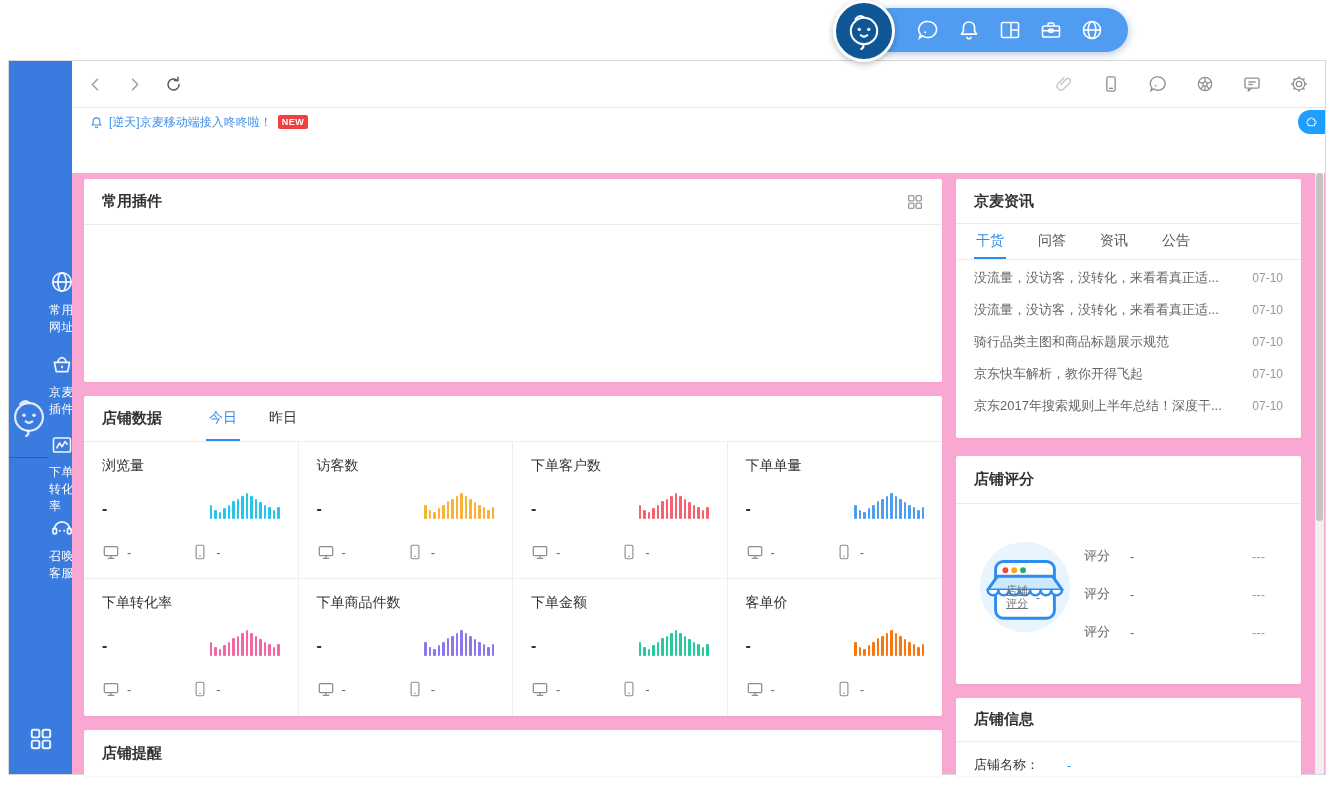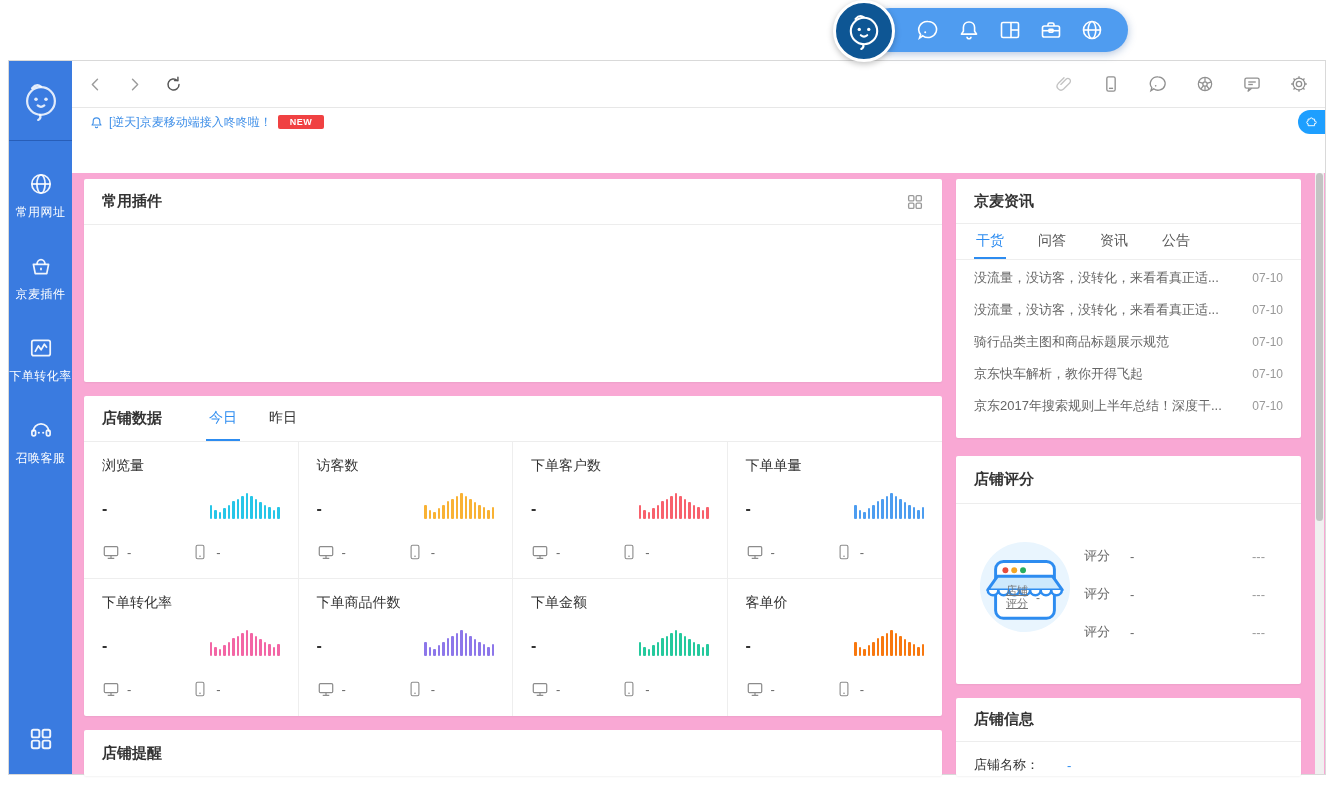--- a/index.html
+++ b/index.html
@@ -9,21 +9,21 @@
   
   .float-pill { position:absolute; left:868px; top:8px; width:260px; height:44px; background:#4f9cf0; border-radius:24px; display:flex; align-items:center; padding-left:48px; gap:17px; box-shadow:0 2px 8px rgba(31,82,159,.35); z-index:5; }
   .pill-icon { width:24px; height:24px; color:#fff; cursor:pointer; }
   .robot-badge { position:absolute; left:833px; top:0; width:62px; height:62px; border-radius:50%; background:#0e5694; border:3px solid #fff; display:flex; align-items:center; justify-content:center; z-index:6; box-shadow:0 2px 6px rgba(0,0,0,.25); cursor:pointer; }
   .robot-badge svg { width:38px; height:38px; color:#fff; }
 
   
   .app-window { position:absolute; left:8px; top:60px; width:1318px; height:715px; background:#fff; border:1px solid #d9d9d9; }
 
   
-  .sidebar { position:absolute; left:0; top:0; bottom:0; width:63px; background:#3a7be0; display:flex; flex-direction:column; align-items:center; }
+  .sidebar { position:absolute; left:0; top:0; bottom:0; width:63px; background:#3a7be0; display:flex; flex-direction:row; align-items:center; }
   .sb-logo { height:80px; width:100%; display:flex; align-items:center; justify-content:center; border-bottom:1px solid rgba(10,40,110,.35); }
   .sb-logo svg { width:40px; height:40px; color:rgba(255,255,255,.85); }
   .sb-nav { padding-top:30px; width:100%; }
   .sb-item { height:82px; display:flex; flex-direction:column; align-items:center; cursor:pointer; color:#fff; }
   .sb-item svg { width:26px; height:26px; color:rgba(255,255,255,.92); }
   .sb-item span { font-size:12px; margin-top:7px; letter-spacing:.5px; }
   .sb-grid { position:absolute; bottom:22px; left:50%; transform:translateX(-50%); width:26px; height:26px; color:rgba(255,255,255,.92); cursor:pointer; }
 
   
   .win-main { position:absolute; left:63px; top:0; right:0; bottom:0; }
@@ -36,21 +36,21 @@
   .nav-left { display:flex; align-items:center; gap:20px; }
   .nav-ico { width:19px; height:19px; color:#9b9b9b; cursor:pointer; }
   .nav-ico.dark { color:#555; }
   .nav-right { margin-left:auto; display:flex; align-items:center; gap:27px; }
   .nav-right .nav-ico { width:20px; height:20px; color:#909090; }
   .nav-ico.lite { color:#c3c3c3; }
 
   .notice-bar { position:relative; height:28px; display:flex; align-items:center; padding-left:17px; background:#fff; }
   .notice-bell { width:15px; height:15px; color:#3f8fe8; margin-right:5px; }
   .notice-text { font-size:12px; color:#3f8fe8; cursor:pointer; }
-  .badge-new { margin-left:6px; background:#f04142; color:#fff; font-size:9px; font-weight:bold; padding:2px 12px; border-radius:2px; letter-spacing:.5px; }
+  .badge-new { margin-left:6px; background:#f04142; color:#fff; font-size:9px; font-weight:bold; padding:2px 4px; border-radius:2px; letter-spacing:.5px; }
   .puzzle-btn { position:absolute; right:0; top:2px; width:27px; height:24px; background:#1e9fff; border-radius:12px 0 0 12px; display:flex; align-items:center; justify-content:center; cursor:pointer; }
   .puzzle-btn svg { width:15px; height:15px; color:#fff; }
 
   
   .content { position:absolute; left:0; right:0; bottom:0; top:112px; background:#f9a8d4; }
   .card { position:absolute; background:#fff; border-radius:2px; box-shadow:0 1px 2px rgba(0,0,0,.05); overflow:hidden; }
   .card-head { display:flex; align-items:center; padding:0 18px; height:46px; border-bottom:1px solid #ededed; }
   .card-title { font-size:15px; font-weight:bold; color:#333; }
 
   .card-plugins { left:12px; top:6px; width:858px; height:203px; }

